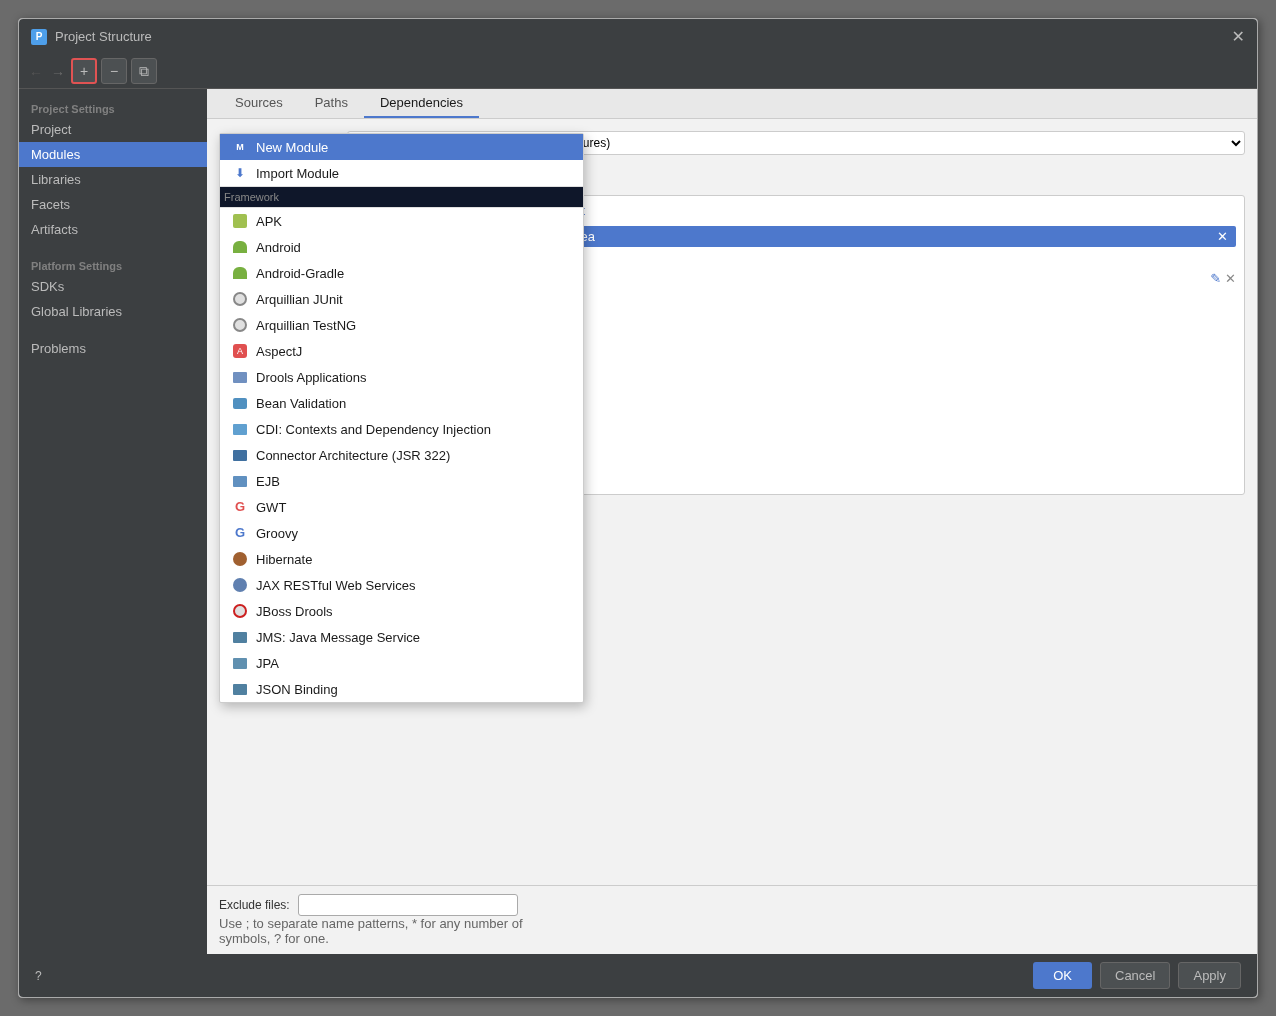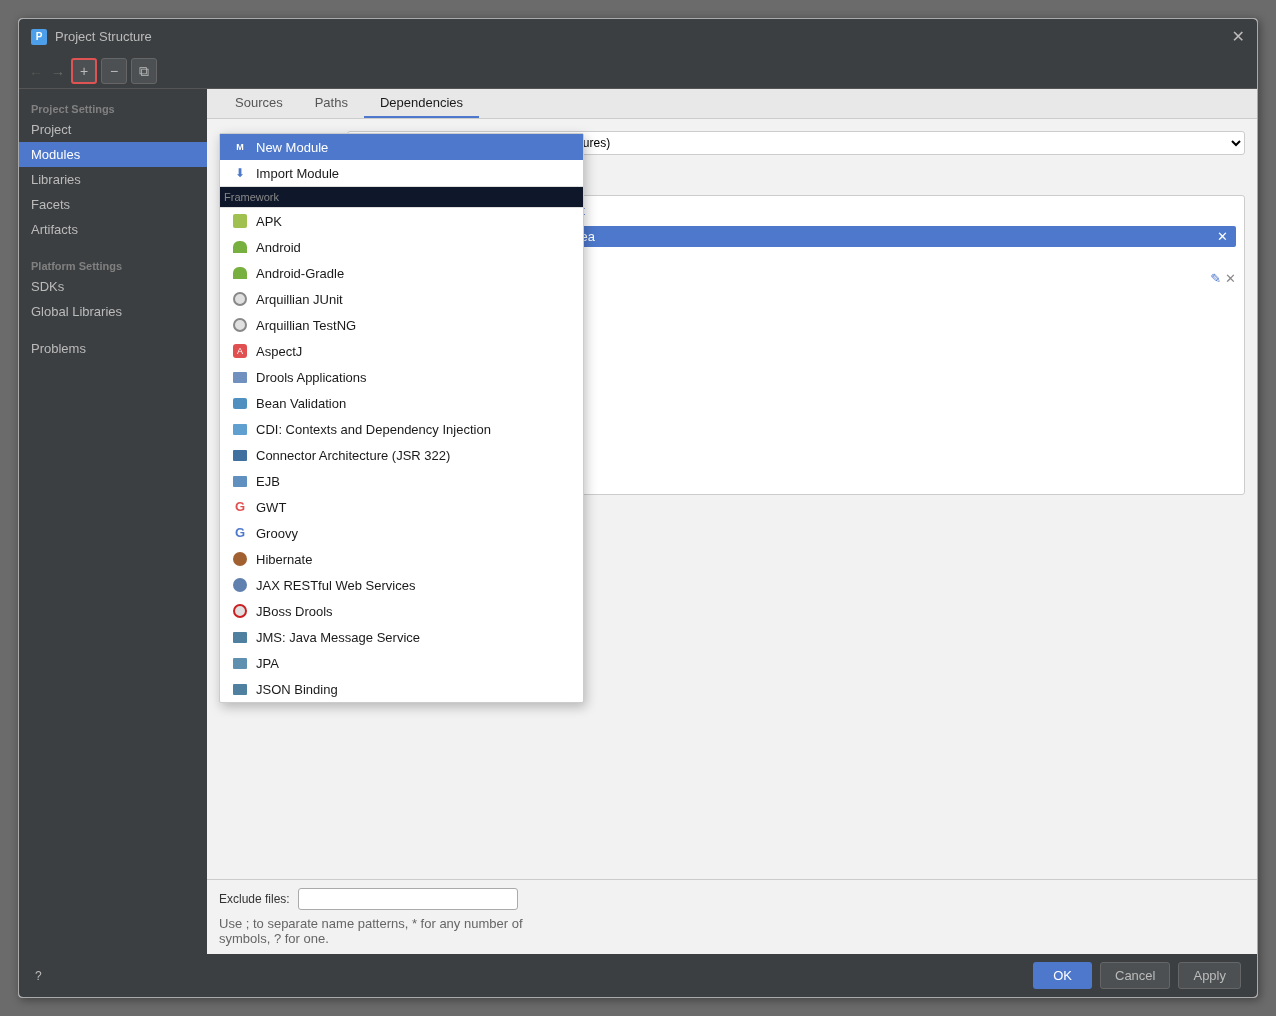--- a/index.html
+++ b/index.html
@@ -33,21 +33,21 @@
     .source-tab.resources { background: #c8dbe6; }
     .source-tab.test-resources { background: #c8e0c8; }
     .source-tab.excluded { background: #e6c8c8; }
     .content-root-panel { background: white; border: 1px solid #ccc; border-radius: 3px; padding: 8px; min-height: 200px; position: relative; }
     .add-content-root { color: #4d78cc; font-size: 12px; cursor: pointer; margin-bottom: 8px; }
     .path-item { background: #4d78cc; color: white; padding: 3px 8px; font-size: 12px; border-radius: 2px; display: flex; align-items: center; justify-content: space-between; margin-bottom: 6px; }
     .source-folders-label { color: #4d78cc; font-size: 12px; font-weight: bold; margin-bottom: 4px; }
     .src-row { display: flex; align-items: center; gap: 4px; }
     .src-text { font-size: 12px; color: #333; flex: 1; }
     .bottom-bar { background: #f2f2f2; border-top: 1px solid #ccc; padding: 8px 12px; }
-    .exclude-row { display: flex; align-items: center; gap: 8px; margin-bottom: 6px; }
+    .exclude-row { display: flex; align-items: center; gap: 8px; margin-bottom: 0; }
     .exclude-label { font-size: 12px; color: #333; }
     .exclude-input { width: 220px; border: 1px solid #aaa; border-radius: 3px; padding: 3px 6px; font-size: 12px; }
     .hint-text { font-size: 13px; color: #666; }
     .dialog-footer { background: #3c3f41; padding: 8px 16px; display: flex; align-items: center; justify-content: space-between; border-radius: 0 0 4px 4px; }
     .help-btn { color: #bbb; font-size: 12px; cursor: pointer; background: none; border: none; }
     .footer-buttons { display: flex; gap: 8px; }
     .btn-ok { background: #4d78cc; color: white; border: none; padding: 5px 20px; border-radius: 3px; cursor: pointer; font-size: 13px; }
     .btn-cancel { background: #4c5052; color: #bbb; border: 1px solid #666; padding: 5px 14px; border-radius: 3px; cursor: pointer; font-size: 13px; }
     .btn-apply { background: #4c5052; color: #bbb; border: 1px solid #666; padding: 5px 14px; border-radius: 3px; cursor: pointer; font-size: 13px; }
 

